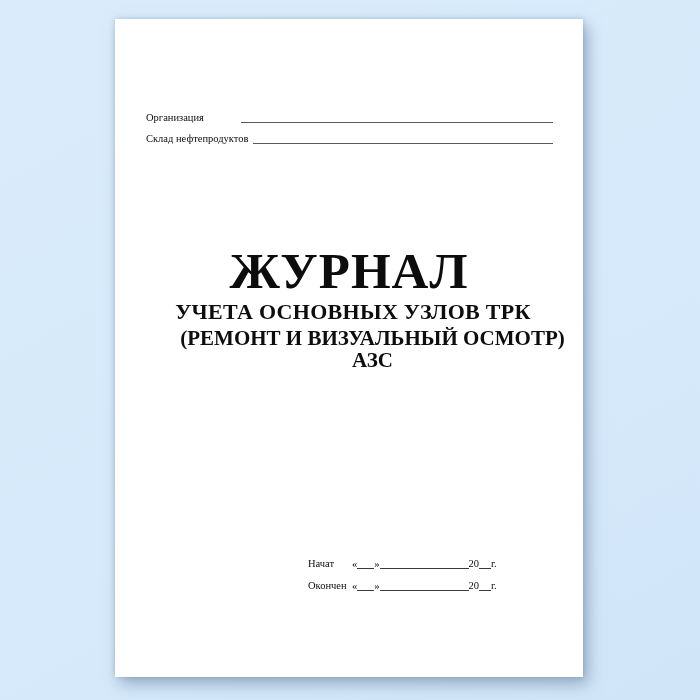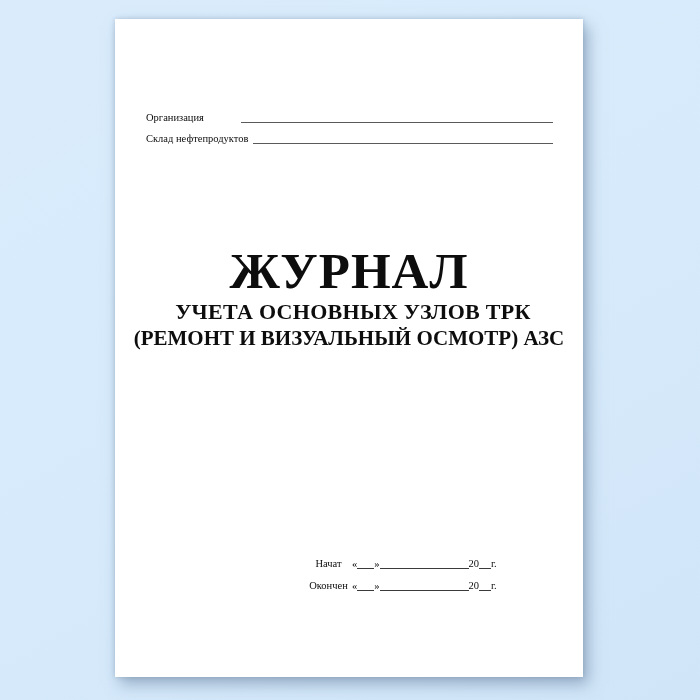--- a/index.html
+++ b/index.html
@@ -67,38 +67,39 @@
     margin: 3px 0 0 0;
     font-size: 22px;
     line-height: 1.05;
     letter-spacing: 0.3px;
     padding-left: 8px;
   }
   .title-sub2 {
     margin: 4px 0 0 0;
     font-size: 21px;
     line-height: 1.05;
+    padding-left: 47px;
   }
   
   .dates-block {
     position: absolute;
     left: 193px;
     top: 538px;
   }
   .date-row {
     display: flex;
     align-items: stretch;
     font-size: 10.5px;
     line-height: 13px;
     white-space: nowrap;
     margin-bottom: 9px;
   }
   .date-row .date-label {
     width: 41px;
-    text-align: center;
+    text-align: left;
     padding-right: 3px;
   }
   .date-row .blank {
     border-bottom: 1px solid #3a3a3a;
     margin-bottom: 1px;
   }
   .date-row .blank-day  { width: 17px; }
   .date-row .blank-long { width: 89px; }
   .date-row .blank-year { width: 12px; }
 </style>

